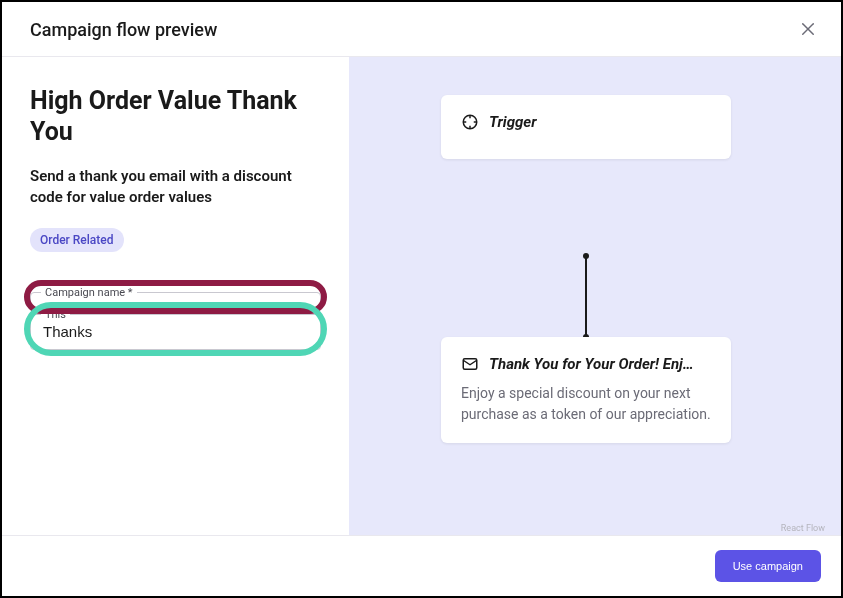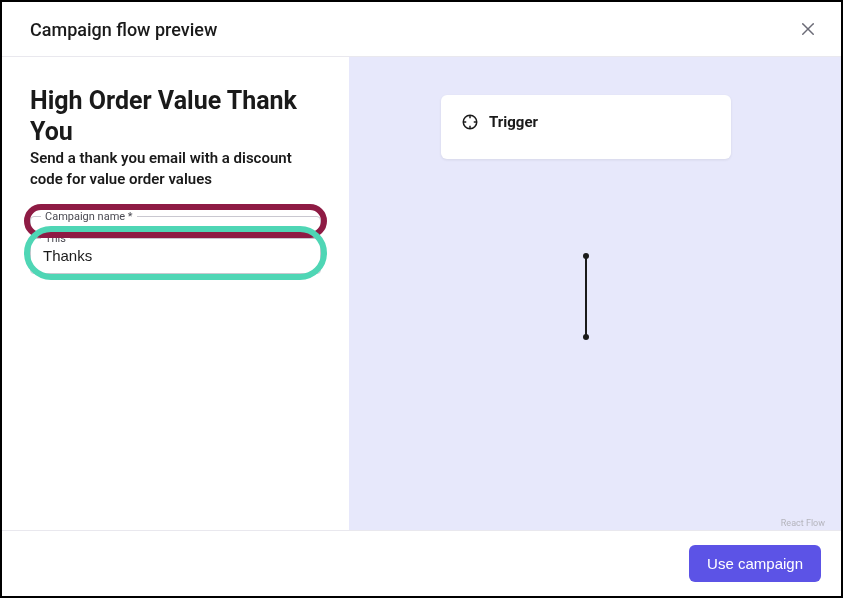--- a/index.html
+++ b/index.html
@@ -51,20 +51,21 @@
     .left-panel {
       width: 347px;
       padding: 28px 28px 20px 28px;
       background: #fff;
     }
     .campaign-title {
       font-size: 25px;
       font-weight: 700;
       color: #1a1a1a;
       line-height: 1.25;
+      margin-bottom: 18px;
     }
     .campaign-desc {
       font-size: 15px;
       font-weight: 600;
       color: #1a1a1a;
       line-height: 1.4;
       margin-bottom: 20px;
     }
     .chip {
       display: inline-block;
@@ -134,20 +135,21 @@
       top: 38px;
     }
     .card-email {
       top: 280px;
     }
     .card-head {
       display: flex;
       align-items: center;
       gap: 10px;
       margin-bottom: 10px;
+      font-style: italic;
     }
     .card-head svg {
       flex-shrink: 0;
     }
     .card-title {
       font-size: 15px;
       font-weight: 700;
       color: #1a1a1a;
       white-space: nowrap;
       overflow: hidden;
@@ -192,21 +194,21 @@
       padding: 14px 20px;
       border-top: 1px solid #e9e8ee;
       background: #fff;
     }
     .primary-btn {
       background: #5c53e6;
       color: #fff;
       border: none;
       border-radius: 6px;
       padding: 10px 18px;
-      font-size: 15px;
+      font-size: 11px;
       font-weight: 500;
       cursor: pointer;
     }
   </style>
 </head>
 <body>
 
 <div class="modal">
 
   <div class="modal-header">
@@ -217,20 +219,21 @@
         <line x1="19" y1="5" x2="5" y2="19"></line>
       </svg>
     </button>
   </div>
 
   <div class="modal-body">
 
     <div class="left-panel">
       <h1 class="campaign-title">High Order Value Thank You</h1>
       <p class="campaign-desc">Send a thank you email with a discount code for value order values</p>
+      <span class="chip">Order Related</span>
 
       <div class="field-wrap">
         <div class="highlight-ring ring-red"></div>
         <fieldset class="text-field">
           <legend>Campaign name *</legend>
         </fieldset>
       </div>
 
       <div class="field-wrap">
         <div class="highlight-ring ring-teal"></div>
@@ -251,20 +254,30 @@
             <line x1="12" y1="17" x2="12" y2="21"></line>
             <line x1="3" y1="12" x2="7" y2="12"></line>
             <line x1="17" y1="12" x2="21" y2="12"></line>
           </svg>
           <div class="card-title">Trigger</div>
         </div>
       </div>
 
       <div class="connector"></div>
 
+      <div class="flow-card card-email">
+        <div class="card-head">
+          <svg width="18" height="18" viewBox="0 0 24 24" fill="none" stroke="#1a1a1a" stroke-width="2" stroke-linejoin="round">
+            <rect x="3" y="5" width="18" height="14" rx="2"></rect>
+            <polyline points="3,7 12,13 21,7"></polyline>
+          </svg>
+          <div class="card-title">Thank You for Your Order! Enj…</div>
+        </div>
+        <div class="card-body">Enjoy a special discount on your next purchase as a token of our appreciation.</div>
+      </div>
 
       <div class="react-flow-attrib">React Flow</div>
     </div>
 
   </div>
 
   <div class="modal-footer">
     <button class="primary-btn">Use campaign</button>
   </div>
 

